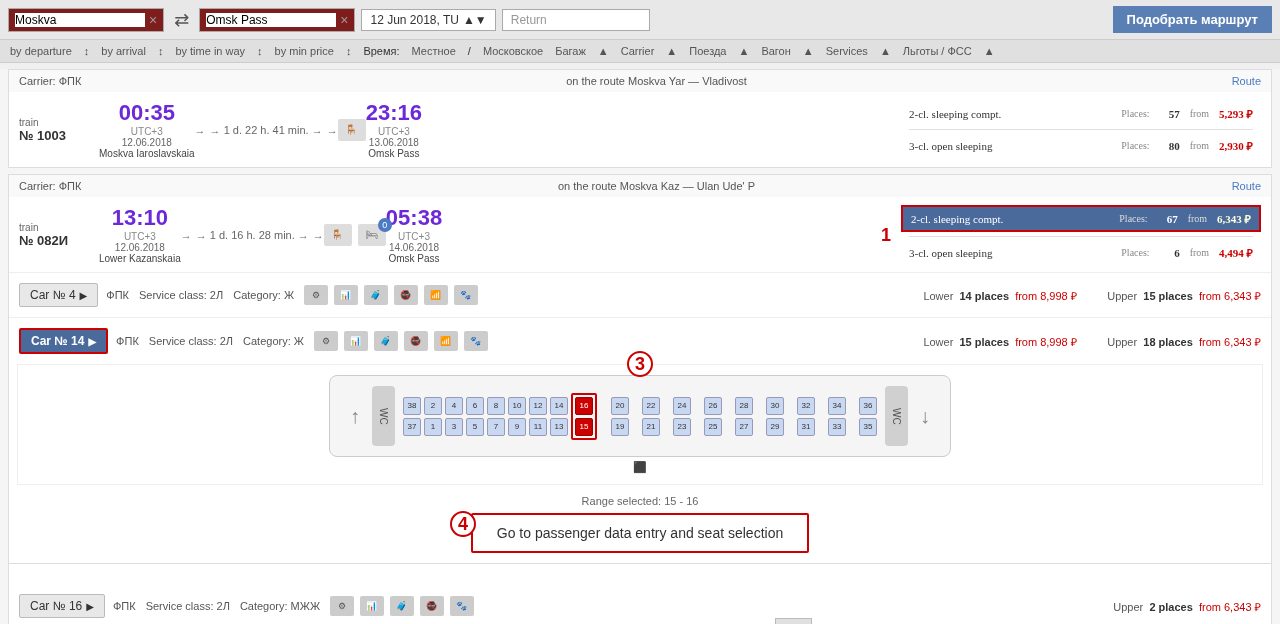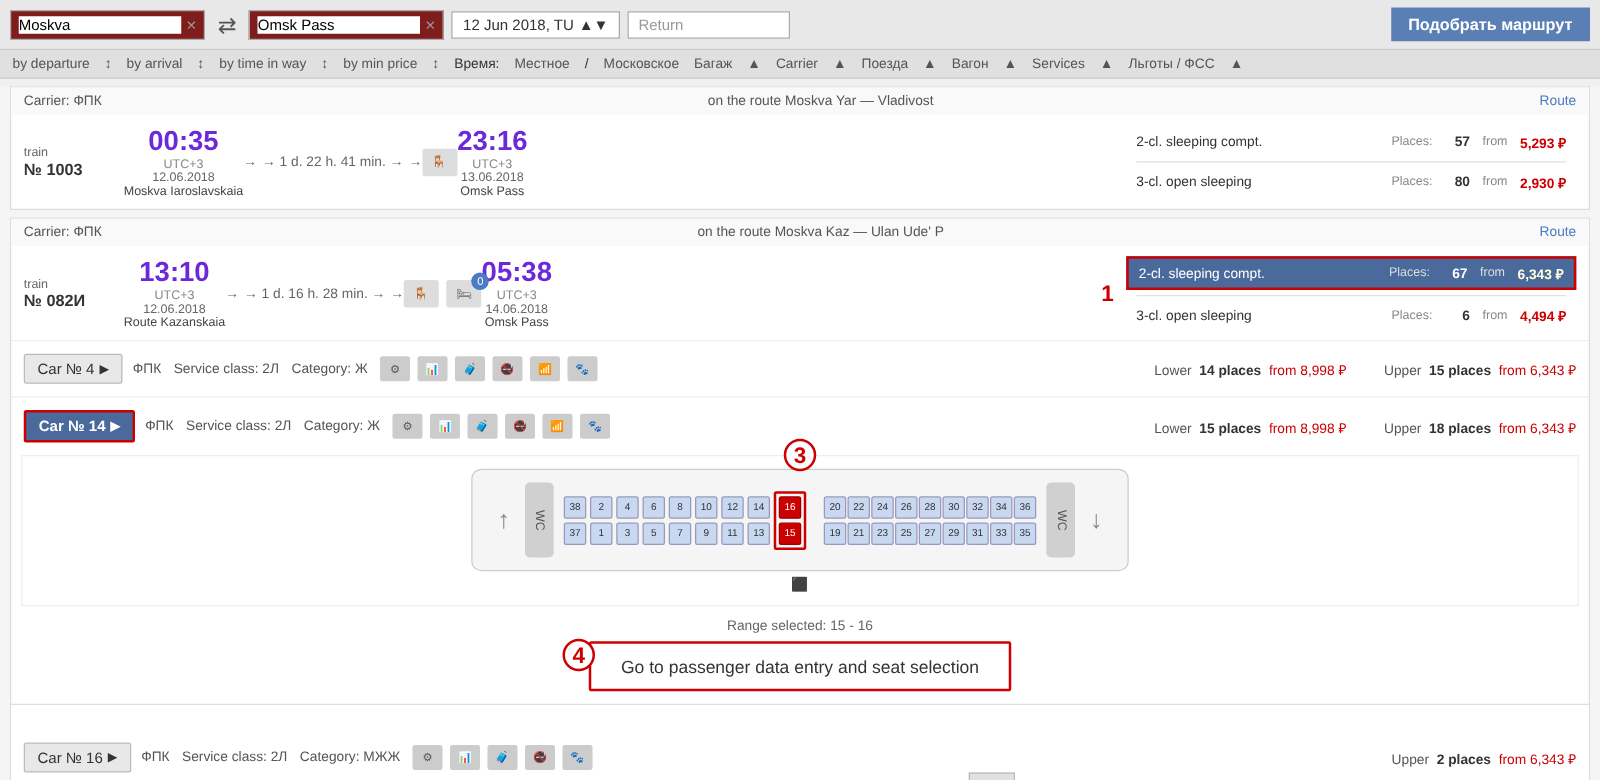--- a/index.html
+++ b/index.html
@@ -5,21 +5,21 @@
     * { box-sizing: border-box; margin: 0; padding: 0; }
     body { font-family: Arial, sans-serif; font-size: 12px; background: #f0f0f0; color: #333; width: 1280px; }
 
     
     .top-bar { display: flex; align-items: center; background: #e8e8e8; padding: 6px 8px; gap: 6px; border-bottom: 1px solid #ccc; }
     .search-input-wrap { display: flex; align-items: center; background: #7f1d1d; border: 1px solid #aaa; padding: 3px 6px; gap: 4px; }
     .search-input-wrap input { border: none; outline: none; font-size: 12px; width: 130px; }
     .search-input-wrap .clear-btn { cursor: pointer; color: #999; font-size: 14px; }
     .swap-btn { font-size: 18px; cursor: pointer; color: #555; padding: 0 4px; }
     .date-input-wrap { display: flex; align-items: center; background: #fff; border: 1px solid #aaa; padding: 3px 8px; gap: 4px; }
-    .return-input-wrap { display: flex; align-items: center; background: #fff; border: 1px solid #aaa; padding: 3px 8px; width: 130px; color: #999; }
+    .return-input-wrap { display: flex; align-items: center; background: #fff; border: 1px solid #aaa; padding: 3px 8px; width: 148px; color: #999; }
     .search-btn { background: #5a7fb5; color: #fff; border: none; padding: 6px 14px; cursor: pointer; font-size: 13px; font-weight: bold; margin-left: auto; }
 
     
     .sort-bar { background: #e0e0e0; padding: 5px 10px; font-size: 11px; border-bottom: 1px solid #ccc; display: flex; gap: 12px; align-items: center; }
     .sort-bar span { cursor: pointer; color: #555; }
     .sort-bar .time-label { color: #333; }
 
     
     .main-content { background: #f5f5f5; }
     .train-block { background: #fff; border: 1px solid #ddd; margin: 6px 8px; }
@@ -31,21 +31,21 @@
     .time-block .time { font-size: 22px; font-weight: bold; color: #6d28d9; }
     .time-block .tz { font-size: 10px; color: #888; }
     .time-block .date { font-size: 10px; color: #666; }
     .time-block .station { font-size: 10px; color: #444; }
     .arrow-block { display: flex; align-items: center; color: #666; font-size: 11px; gap: 4px; }
     .ticket-icons { display: flex; gap: 6px; align-items: center; }
     .ticket-icon { width: 28px; height: 22px; background: #ddd; display: flex; align-items: center; justify-content: center; font-size: 10px; color: #666; position: relative; cursor: pointer; border-radius: 2px; }
     .ticket-icon .badge { position: absolute; top: -6px; right: -6px; background: #4a7bc4; color: #fff; font-size: 9px; border-radius: 50%; width: 14px; height: 14px; display: flex; align-items: center; justify-content: center; }
 
     
-    .seat-classes { margin-left: auto; display: flex; flex-direction: column; gap: 4px; min-width: 360px; }
+    .seat-classes { margin-left: auto; display: flex; flex-direction: column; gap: 4px; min-width: 360px; font-family: Liberation Serif, serif; }
     .seat-class-row { display: flex; align-items: center; justify-content: flex-end; gap: 10px; padding: 4px 8px; font-size: 11px; cursor: pointer; }
     .seat-class-row.highlighted { background: #4a6a9c; color: #fff; border: 2px solid #c00; }
     .seat-class-row .class-name { flex: 1; text-align: left; color: inherit; }
     .seat-class-row.highlighted .class-name { color: #fff; }
     .seat-class-row .places-label { color: #888; font-size: 10px; }
     .seat-class-row.highlighted .places-label { color: #ddd; }
     .seat-class-row .places-count { font-weight: bold; min-width: 20px; text-align: right; }
     .seat-class-row .from-label { color: #888; font-size: 10px; }
     .seat-class-row.highlighted .from-label { color: #ddd; }
     .seat-class-row .price { font-weight: bold; color: #c00; }
@@ -191,21 +191,21 @@
     </div>
     <div class="train-row">
       <div>
         <div style="font-size:10px;color:#666;">train</div>
         <div class="train-number">№ 082И</div>
       </div>
       <div class="time-block">
         <div class="time">13:10</div>
         <div class="tz">UTC+3</div>
         <div class="date">12.06.2018</div>
-        <div class="station">Route Kazanskaia</div>
+        <div class="station">Lower Kazanskaia</div>
       </div>
       <div class="arrow-block">
         <span>→</span>
         <span>→ 1 d. 16 h. 28 min. →</span>
         <span>→</span>
       </div>
       <div class="ticket-icons">
         <div class="ticket-icon">🪑</div>
         <div class="ticket-icon" style="position:relative;">
           🛏
@@ -357,21 +357,21 @@
             </div>
 
             <div class="compartment" style="border:2px solid #c00; padding:2px; border-radius:2px; position:relative;">
               <div class="seat selected">16</div>
               <div class="seat selected">15</div>
             </div>
           </div>
 
           <div style="width:6px;"></div>
 
-          <div style="display:flex; gap:1px; align-items:flex-end;">
+          <div style="display:flex; gap:13px; align-items:flex-end;">
 
             <div class="compartment">
               <div class="seat">20</div>
               <div class="seat">19</div>
             </div>
             <div class="compartment">
               <div class="seat">22</div>
               <div class="seat">21</div>
             </div>
             <div class="compartment">

